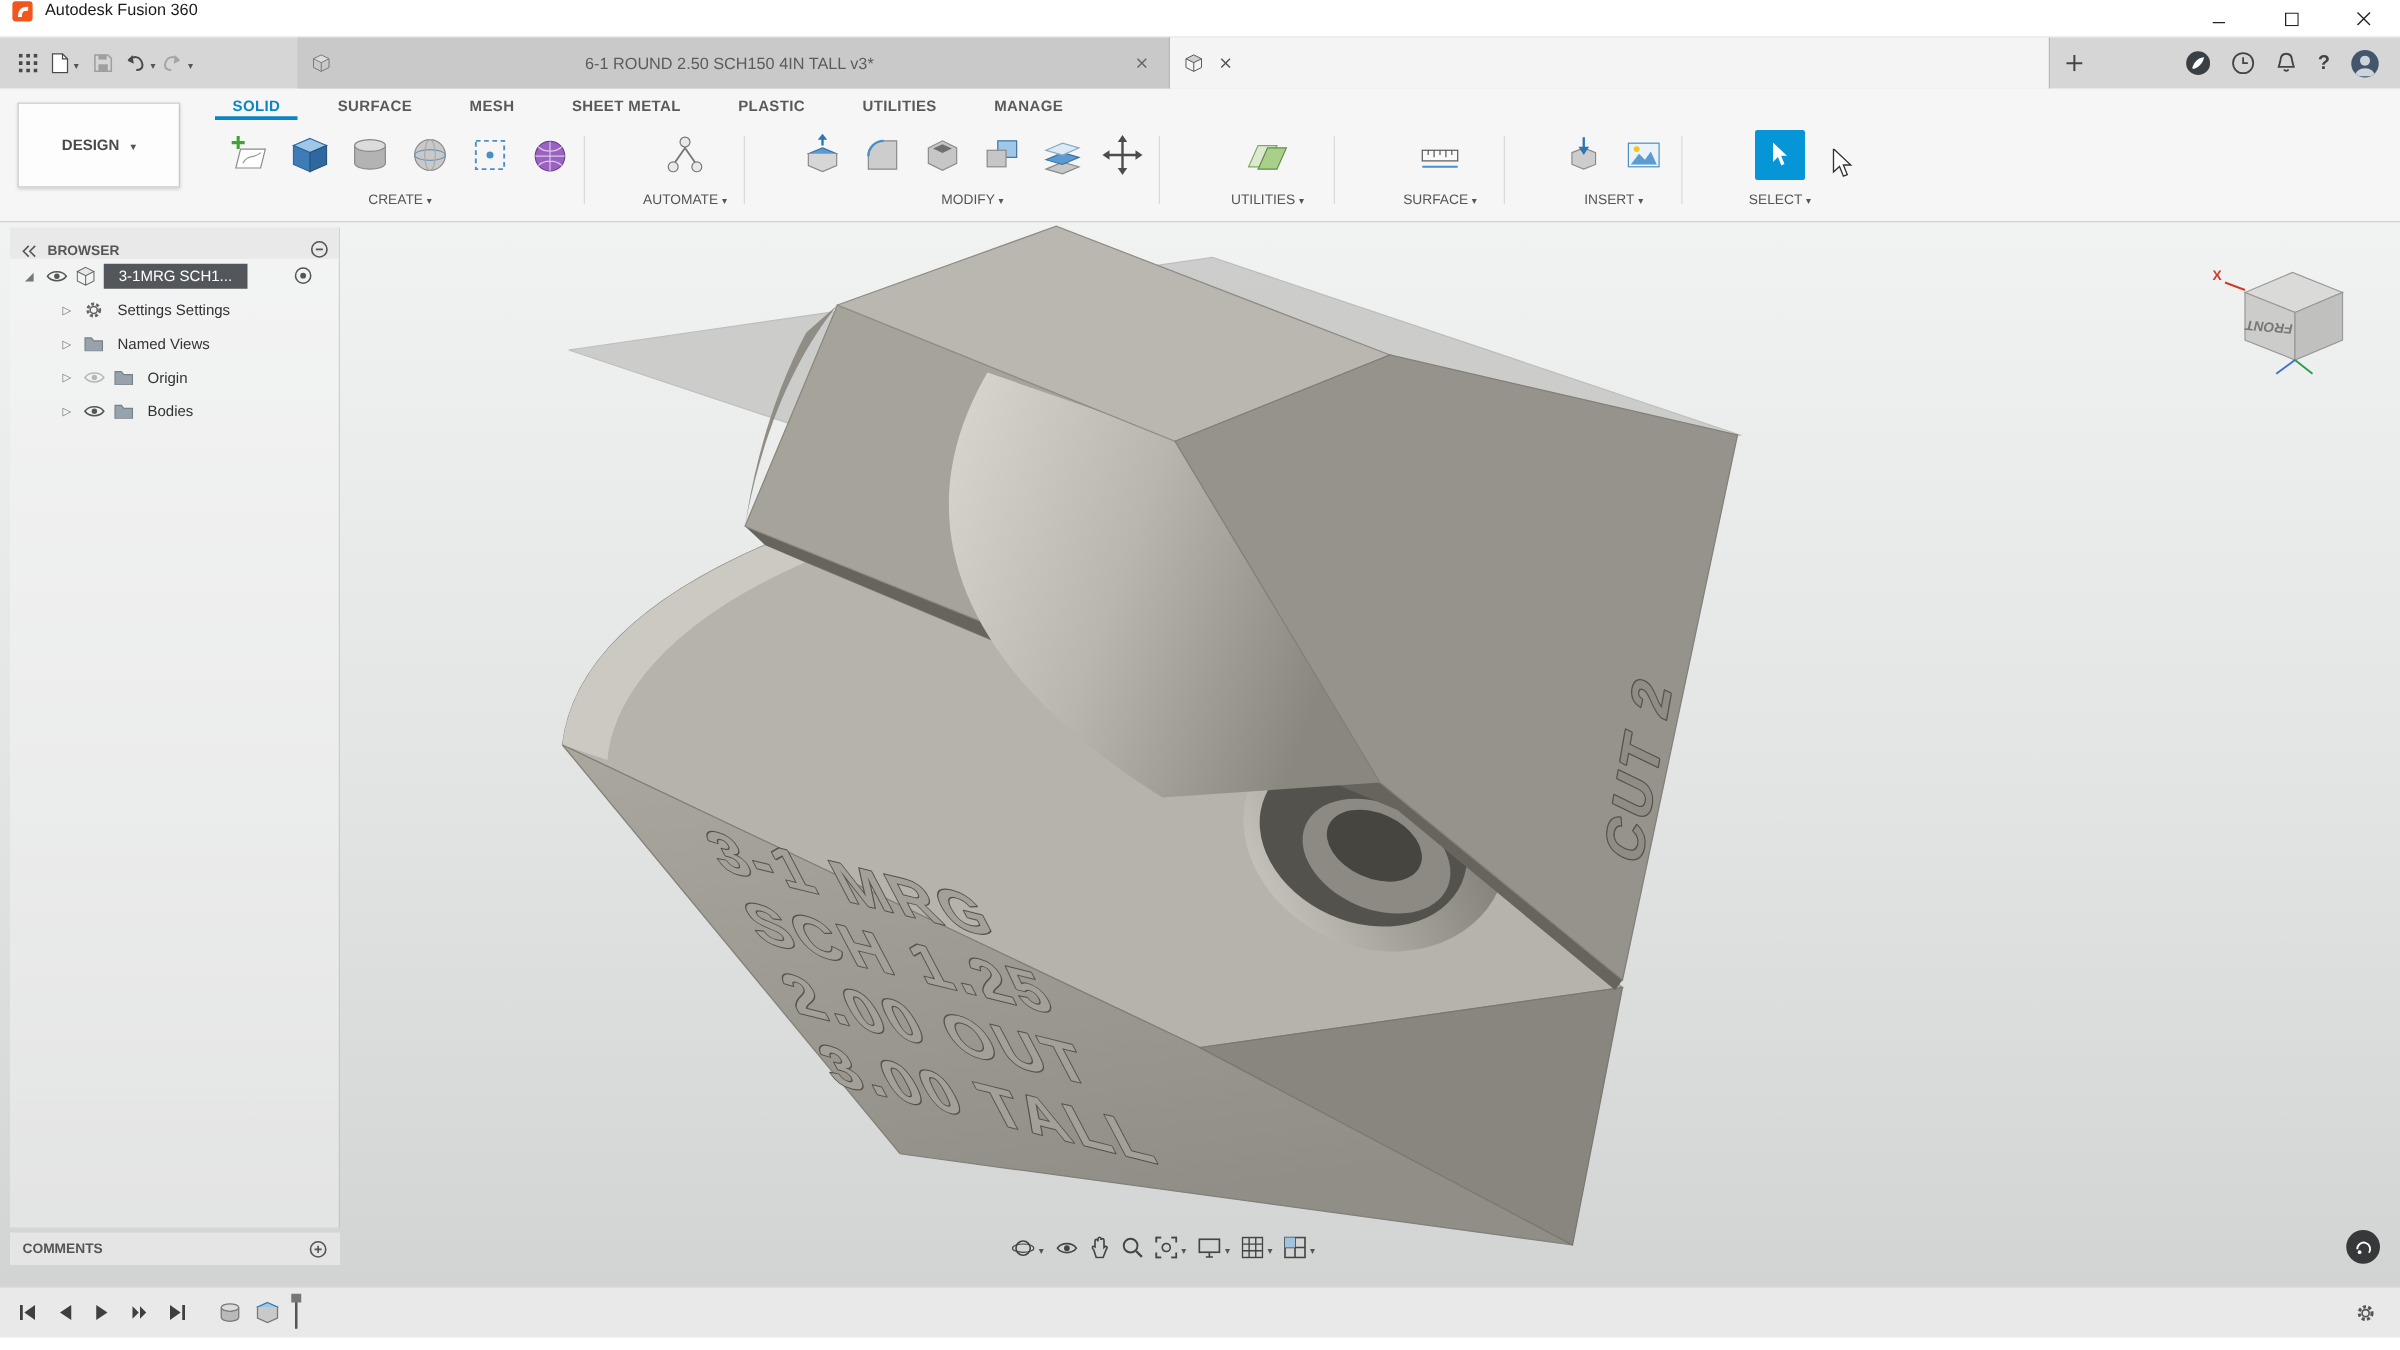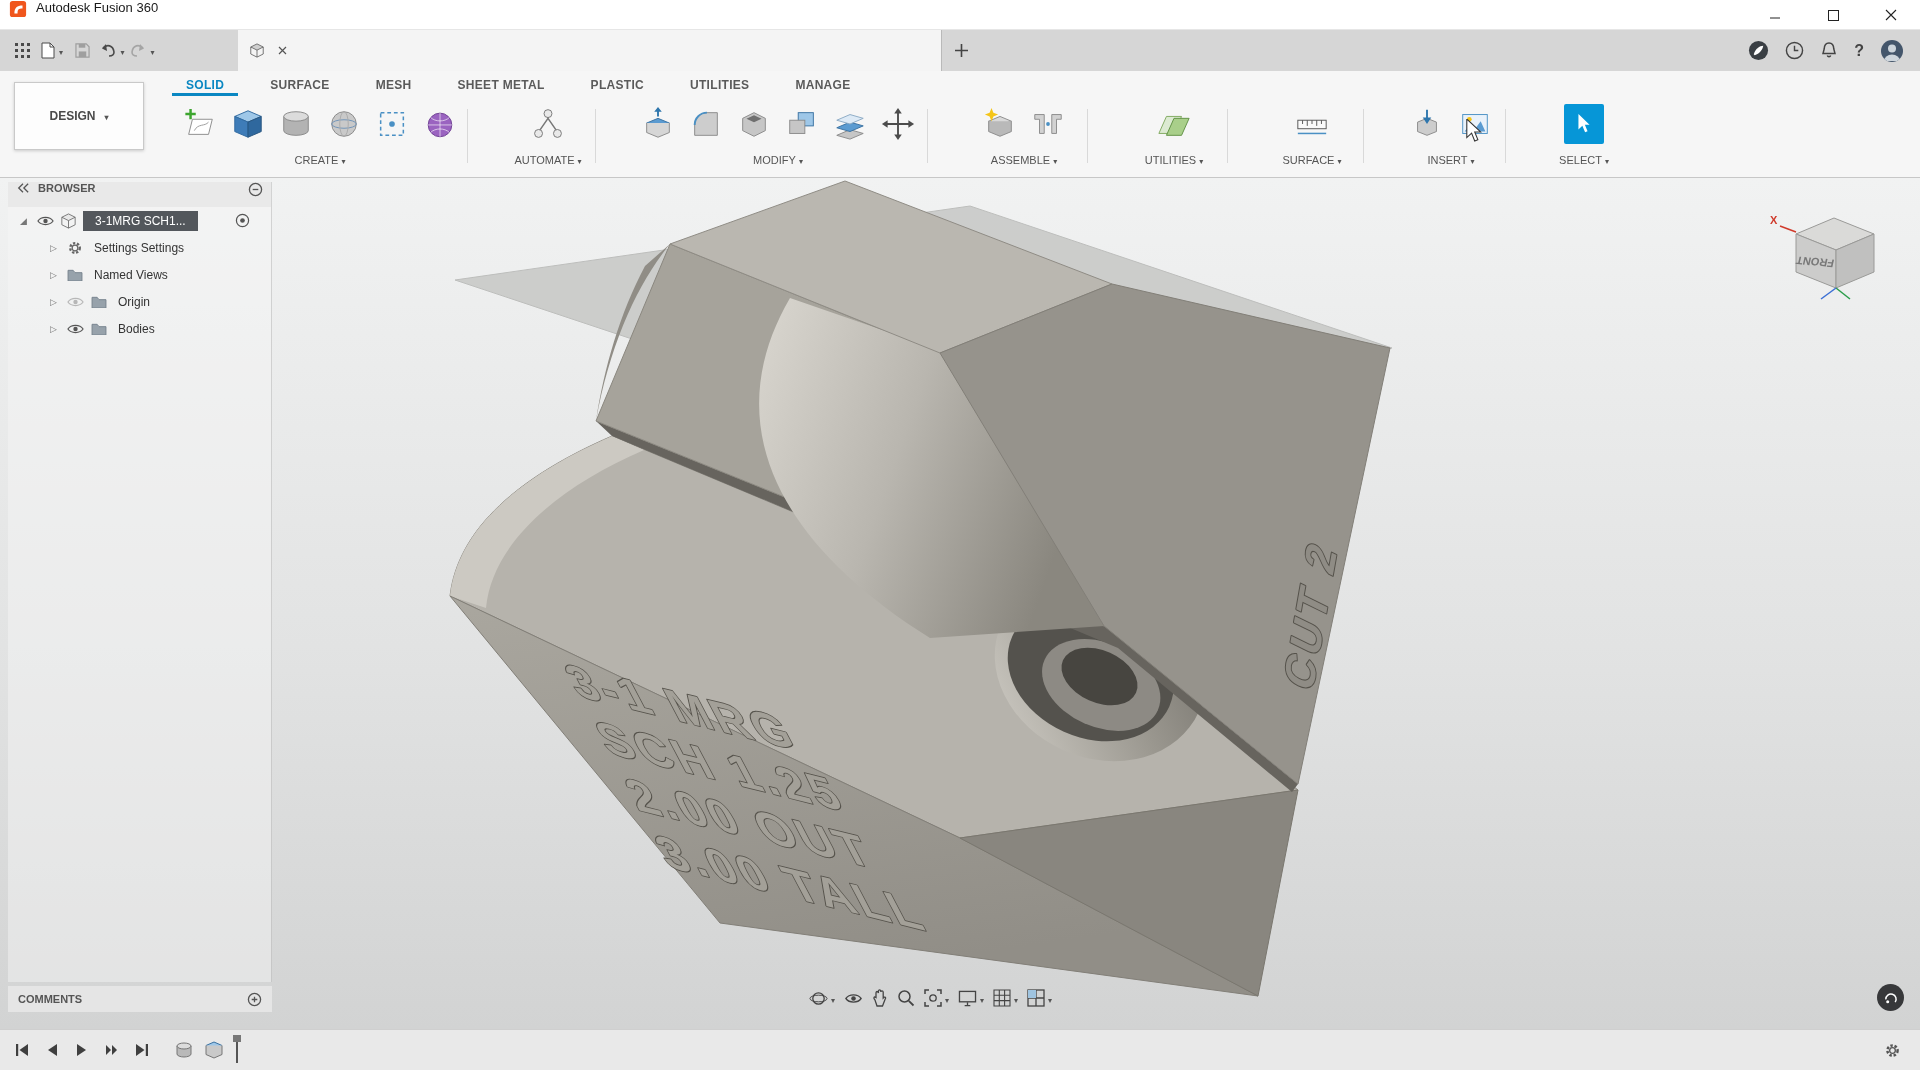--- a/index.html
+++ b/index.html
@@ -42,21 +42,21 @@
 .tool-btn.select-active{width:40px;height:40px;background:#0696d7;border-radius:2px;}
 .group-label{font-size:11px;color:#555;display:flex;align-items:center;margin-top:3px;}
 .caret::after{content:"▾";font-size:8px;color:#555;margin-left:3px;}
 
 
 .canvas{position:absolute;left:0;top:178px;width:1920px;height:851px;background:linear-gradient(180deg,#f1f2f2 0%,#e2e3e3 55%,#d2d3d3 100%);overflow:hidden;}
 .scene{position:absolute;left:0;top:0;}
 
 
 .browser{position:absolute;left:8px;top:4px;width:264px;height:800px;background:rgba(246,246,246,.45);border-right:1px solid rgba(110,110,110,.25);}
-.browser-header{height:25px;background:rgba(232,232,232,.95);display:flex;align-items:flex-start;font-size:11px;font-weight:bold;color:#555;padding:0 8px;gap:8px;}
+.browser-header{height:25px;background:rgba(232,232,232,.95);display:flex;align-items:flex-end;font-size:11px;font-weight:bold;color:#555;padding:0 8px;gap:8px;}
 .browser-header .spacer{flex:1;}
 .tree-row{height:27px;display:flex;align-items:center;font-size:12px;color:#333;gap:7px;}
 .tree-row.root{padding-left:12px;}
 .tree-row.child{padding-left:42px;}
 .tw-arrow{font-size:9px;color:#777;width:10px;}
 .root-pill{background:#53575c;color:#fff;padding:3px 12px;font-size:12px;white-space:nowrap;}
 .row-label{padding:2px 4px;}
 .root-radio{margin-left:30px;}
 
 
@@ -156,20 +156,32 @@
       </button>
       <button class="qa-btn">
         <svg width="18" height="15" viewBox="0 0 18 15">
             <path d="M14 5 C10 1,4 2,3 9 C3 12,5 13,8 13" fill="none" stroke="#a5a5a5" stroke-width="1.6"></path>
             <path d="M11 1 L15 5.5 L10 8 Z" fill="#a5a5a5"></path>
           </svg>
         <span class="caret"></span>
       </button>
     </div>
 
+    <div class="doc-tab t1">
+      <svg width="14" height="15" viewBox="0 0 18 19">
+          <polygon points="9,1 17,5 9,9 1,5" fill="#ddd" stroke="#777"></polygon>
+          <path d="M1 5 V14 L9 18 L17 14 V5 M9 9 V18" fill="none" stroke="#777"></path>
+        </svg>
+      <span class="tab-label">6-1 ROUND 2.50 SCH150 4IN TALL v3*</span>
+      <button class="tab-close">
+          <svg width="9" height="9">
+            <path d="M1 1 L8 8 M8 1 L1 8" stroke="#666" stroke-width="1.2"></path>
+          </svg>
+        </button>
+    </div>
 
     <div class="doc-tab t2 active">
       <svg width="14" height="15" viewBox="0 0 18 19">
           <polygon points="9,1 17,5 9,9 1,5" fill="#cfcfcf" stroke="#555"></polygon>
           <path d="M1 5 V14 L9 18 L17 14 V5 M9 9 V18" fill="none" stroke="#555"></path>
         </svg>
       <button class="tab-close">
           <svg width="9" height="9">
             <path d="M1 1 L8 8 M8 1 L1 8" stroke="#555" stroke-width="1.2"></path>
           </svg>
@@ -345,42 +357,20 @@
                 <path d="M35 18 L29 14 V22 Z" fill="#4c4c4c"></path>
               </svg>
           </button>
         </div>
         <div class="group-label">
             <span>MODIFY</span>
             <span class="caret"></span>
           </div>
       </div>
 
-      <div class="tool-group" style="min-width:128px">
-        <div class="group-icons">
-          <button class="tool-btn">
-            <svg width="34" height="34" viewBox="0 0 36 36">
-                <polygon points="18,10 30,15 18,20 6,15" fill="#d9d9d9" stroke="#8a8a8a"></polygon>
-                <path d="M6 15 V26 L18 31 L30 26 V15" fill="#b9b9b9" stroke="#8a8a8a"></path>
-                <path d="M9 1 L11 6 L16 8 L11 10 L9 15 L7 10 L2 8 L7 6 Z" fill="#f5c518"></path>
-              </svg>
-          </button>
-          <button class="tool-btn">
-            <svg width="34" height="34" viewBox="0 0 36 36">
-                <polygon points="4,8 14,8 14,28 9,28 9,13 4,13" fill="#d2d2d2" stroke="#8a8a8a"></polygon>
-                <polygon points="32,8 22,8 22,28 27,28 27,13 32,13" fill="#d2d2d2" stroke="#8a8a8a"></polygon>
-                <circle cx="18" cy="18" r="2" fill="#4a90c4"></circle>
-              </svg>
-          </button>
-        </div>
-        <div class="group-label">
-            <span>ASSEMBLE</span>
-            <span class="caret"></span>
-          </div>
-      </div>
 
       <div class="tool-group" style="min-width:108px">
         <div class="group-icons">
           <button class="tool-btn">
             <svg width="34" height="34" viewBox="0 0 36 36">
                 <polygon points="2,28 10,10 26,10 18,28" fill="#dcead2" stroke="#7fa95f"></polygon>
                 <polygon points="10,30 18,12 34,12 26,30" fill="#a9cf8a" stroke="#5f8f43"></polygon>
               </svg>
           </button>
         </div>

